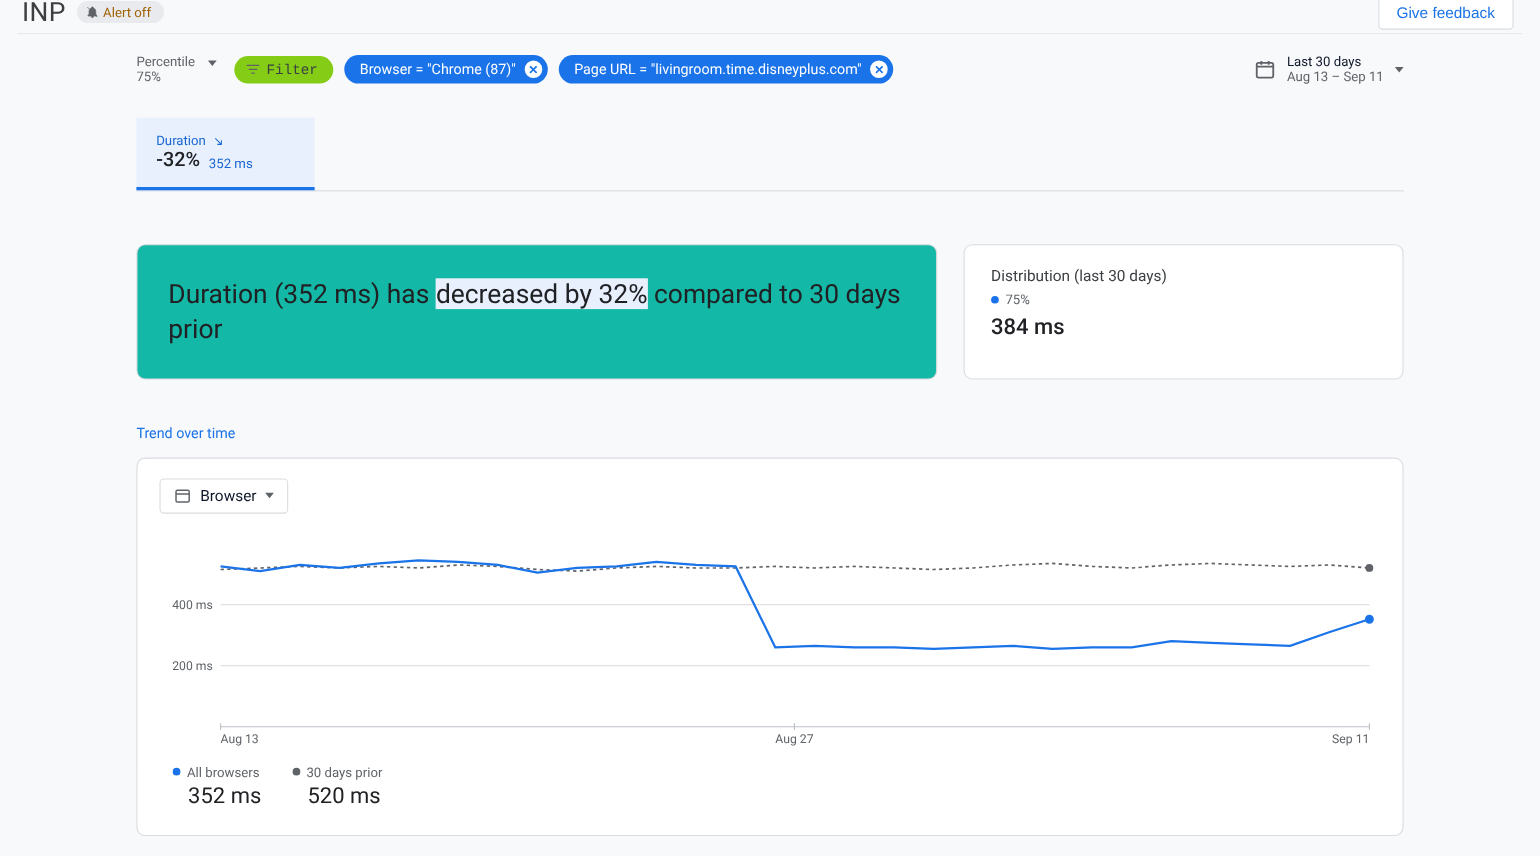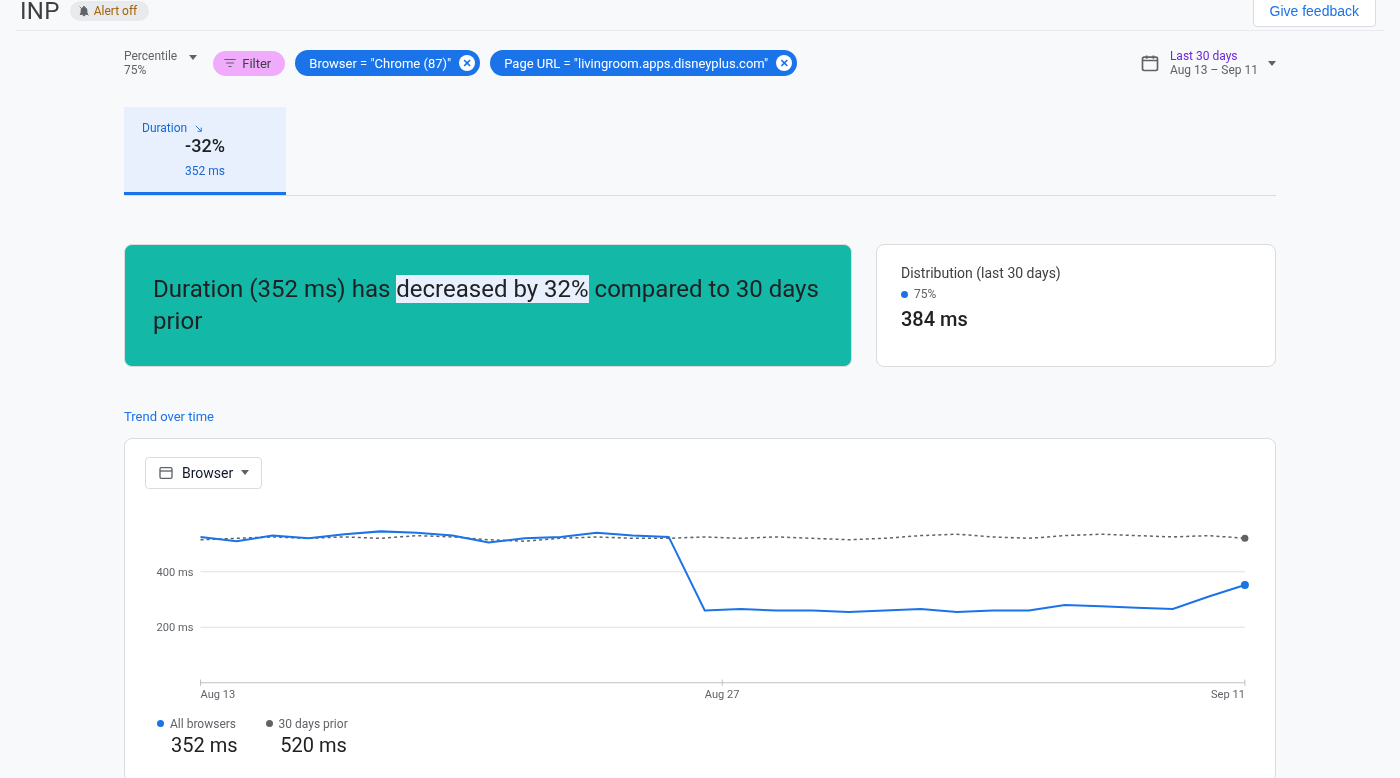--- a/index.html
+++ b/index.html
@@ -82,29 +82,30 @@
   cursor: pointer;
   position: relative;
   padding-right: 20px;
 }
 .percentile-selector .arrow {
   position: absolute;
   right: 0;
   top: 6px;
 }
 .filter-chip {
-  background: #f0abfc;
+  background: #84cc16;
   border-radius: 16px;
   padding: 5px 14px 5px 10px;
   font-size: 13px;
   color: #3c4043;
   display: flex;
   align-items: center;
   gap: 5px;
   cursor: pointer;
+  font-family: Liberation Mono, monospace;
 }
 .blue-chip {
   background: #1a73e8;
   color: #fff;
   border-radius: 16px;
   padding: 5px 5px 5px 14px;
   font-size: 13px;
   display: flex;
   align-items: center;
   gap: 8px;
@@ -126,43 +127,42 @@
   display: flex;
   align-items: center;
   gap: 10px;
   cursor: pointer;
 }
 .date-texts {
   display: flex;
   flex-direction: column;
   font-size: 12px;
 }
-.date-range-label { color: #6d28d9; }
+.date-range-label { color: #0f172a; }
 .date-range-value { color: #5f6368; }
 
 .tab-card {
   background: #e8f0fe;
   border-bottom: 3px solid #1a73e8;
   padding: 14px 18px;
   display: inline-block;
   min-width: 162px;
 }
 .tab-label-row {
   display: flex;
   align-items: center;
   gap: 6px;
   color: #1967d2;
   font-size: 12px;
   margin-bottom: 0;
 }
 .tab-value-row {
   display: flex;
-  align-items: center;
+  align-items: flex-end;
   gap: 8px;
-  flex-direction: column;
 }
 .tab-percent { font-size: 18px; font-weight: 500; color: #202124; }
 .tab-ms { font-size: 12px; color: #1967d2; }
 .tab-underline {
   height: 1px;
   background: #dadce0;
   margin-bottom: 48px;
 }
 
 .info-cards-row {
@@ -223,21 +223,20 @@
   color: #0f172a;
   cursor: pointer;
   margin-bottom: 12px;
 }
 .main-chart-svg { display: block; width: 100%; }
 .legend-row {
   display: flex;
   gap: 28px;
   margin-top: 14px;
   padding-left: 12px;
-  text-align: center;
 }
 .legend-item { display: flex; flex-direction: column; }
 .legend-label-row { display: flex; align-items: center; gap: 6px; font-size: 12px; color: #5f6368; }
 .grey-dot { width: 7px; height: 7px; border-radius: 50%; background: #5f6368; }
 .legend-value { font-size: 20px; margin-top: 2px; padding-left: 14px; }
 
 svg .grid-line { stroke: #e0e0e0; stroke-width: 1; }
 svg .axis-text { fill: #5f6368; font-size: 11px; }
 svg .series-current { stroke: #1a73e8; stroke-width: 2; fill: none; }
 svg .series-prior { stroke: #5f6368; stroke-width: 1.5; fill: none; stroke-dasharray: 3,3; }
@@ -273,21 +272,21 @@
           <svg width="14" height="14" viewBox="0 0 24 24">
               <path d="M3 6h18M6 12h12M10 18h4" stroke="#5f6368" stroke-width="2" stroke-linecap="round"></path>
             </svg>
           <span>Filter</span>
         </div>
         <div class="blue-chip">
           <span>Browser = "Chrome (87)"</span>
           <span class="chip-close">✕</span>
         </div>
         <div class="blue-chip">
-          <span>Page URL = "livingroom.apps.disneyplus.com"</span>
+          <span>Page URL = "livingroom.time.disneyplus.com"</span>
           <span class="chip-close">✕</span>
         </div>
       </div>
       <div class="date-picker">
         <svg width="20" height="20" viewBox="0 0 24 24" fill="none" stroke="#5f6368" stroke-width="2">
             <rect x="3" y="5" width="18" height="16" rx="2"></rect>
             <path d="M3 9h18M8 3v4M16 3v4"></path>
           </svg>
         <div class="date-texts">
           <span class="date-range-label">Last 30 days</span>

